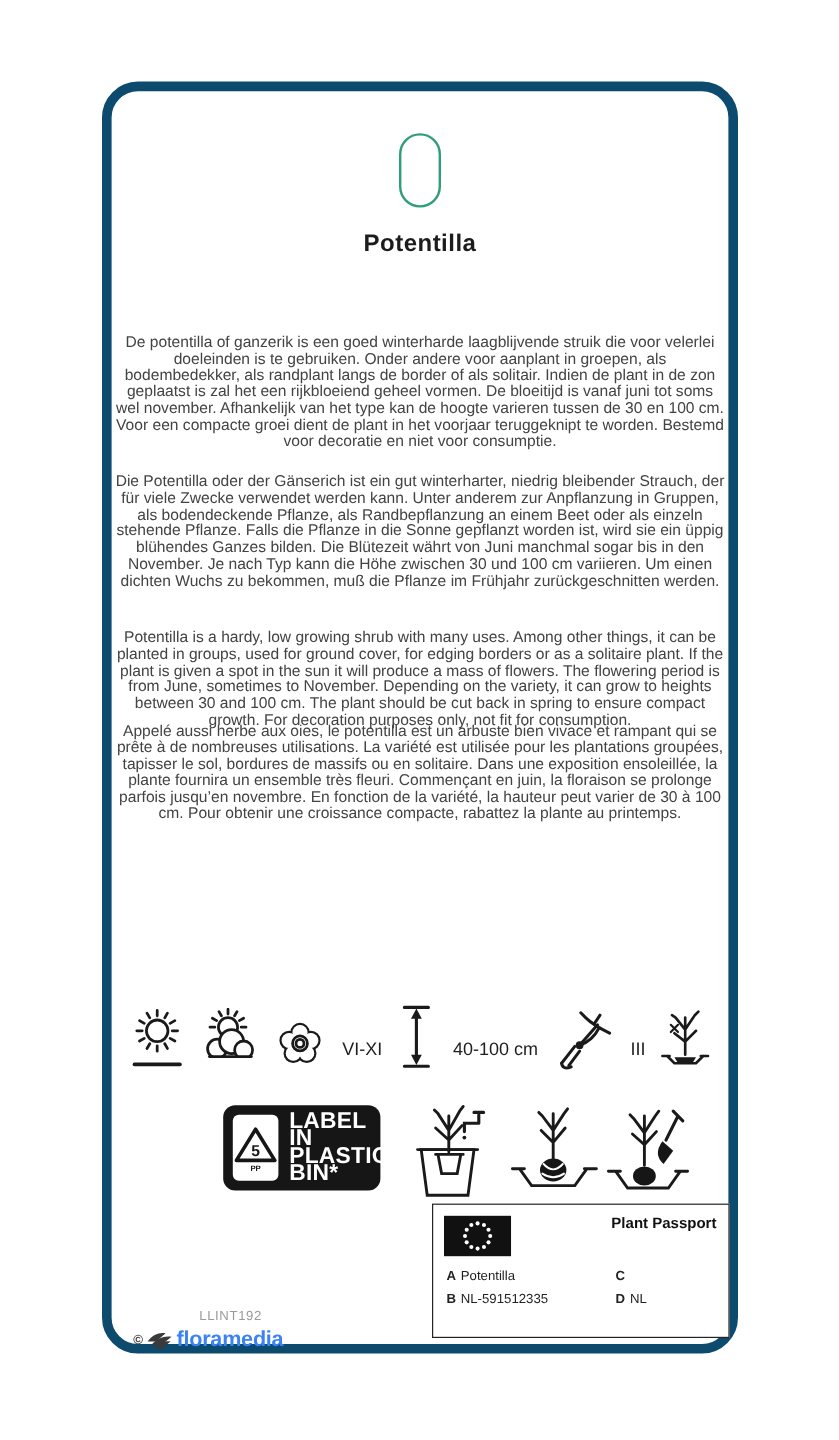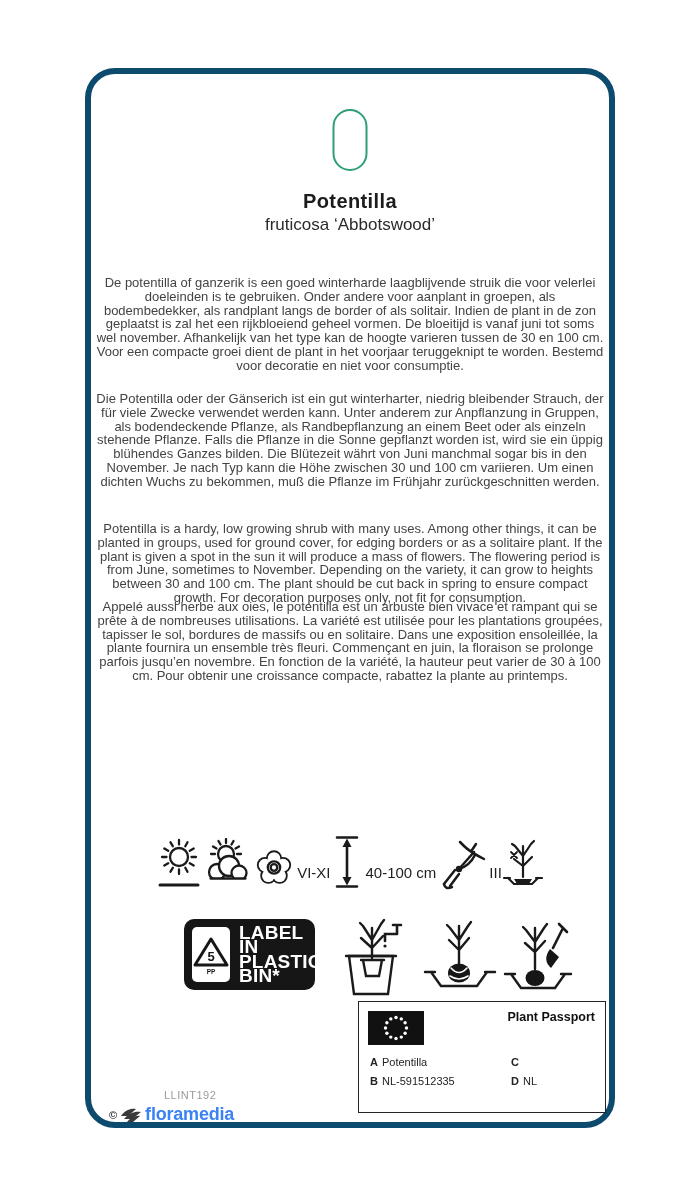--- a/index.html
+++ b/index.html
@@ -2,21 +2,21 @@
 <html><head>
 <meta charset="utf-8">
 <style>
   html,body{margin:0;padding:0;}
   body{
     width:699px;height:1200px;position:relative;background:#ffffff;
     font-family:"Liberation Sans", sans-serif;color:#3f3f3f;overflow:hidden;
   }
   .card{
     position:absolute;left:85px;top:68px;width:530px;height:1060px;
-    background:#fff;border:6px solid #0c4a6e;border-radius:30px;box-sizing:border-box;padding-left:20px;
+    background:#fff;border:8px solid #0c4a6e;border-radius:30px;box-sizing:border-box;padding-left:20px;
   }
   .hole{
     position:absolute;top:35px;left:50%;transform:translateX(-50%);
     width:35px;height:62px;border:2px solid #2f9e78;border-radius:18px;box-sizing:border-box;background:#fff;
   }
   .genus{
     position:absolute;top:116px;left:0;width:100%;text-align:center;
     font-size:20px;font-weight:bold;color:#1c1c1c;letter-spacing:.4px;margin:0;
   }
   .variety{
@@ -24,21 +24,21 @@
     font-size:17px;font-weight:normal;color:#2b2b2b;margin:0;
   }
   .desc{
     position:absolute;left:50%;transform:translateX(-50%);width:508px;
     text-align:center;font-size:13px;line-height:13.8px;color:#434343;margin:0;
   }
   .desc-nl{top:202px}.desc-de{top:318px}.desc-en{top:448px}.desc-fr{top:526px}
 
   .icons-row{
     position:absolute;top:760px;left:0;width:100%;
-    display:flex;justify-content:center;align-items:flex-end;
+    display:flex;justify-content:center;align-items:flex-end;gap:12px;
   }
   .icon-label{font-size:15px;color:#1f1f1f;margin:0 0 9px 1px;white-space:nowrap;}
 
   .badge{
     position:absolute;left:93px;top:845px;width:131px;height:71px;background:#161616;
     border-radius:10px;display:flex;align-items:center;
   }
   .badge-panel{
     width:50px;height:55px;background:#fff;border-radius:5px;margin-left:8px;
     display:flex;align-items:center;justify-content:center;
@@ -65,21 +65,20 @@
   svg{display:block;}
 </style>
 </head>
 <body>
 
 <div class="card">
 
   <div class="hole"></div>
 
   <h1 class="genus">Potentilla</h1>
-  <h2 class="variety">fruticosa ‘Abbotswood’</h2>
 
   <p class="desc desc-nl">De potentilla of ganzerik is een goed winterharde laagblijvende struik die voor velerlei doeleinden is te gebruiken. Onder andere voor aanplant in groepen, als bodembedekker, als randplant langs de border of als solitair. Indien de plant in de zon geplaatst is zal het een rijkbloeiend geheel vormen. De bloeitijd is vanaf juni tot soms wel november. Afhankelijk van het type kan de hoogte varieren tussen de 30 en 100 cm. Voor een compacte groei dient de plant in het voorjaar teruggeknipt te worden. Bestemd voor decoratie en niet voor consumptie.</p>
   <p class="desc desc-de">Die Potentilla oder der Gänserich ist ein gut winterharter, niedrig bleibender Strauch, der für viele Zwecke verwendet werden kann. Unter anderem zur Anpflanzung in Gruppen, als bodendeckende Pflanze, als Randbepflanzung an einem Beet oder als einzeln stehende Pflanze. Falls die Pflanze in die Sonne gepflanzt worden ist, wird sie ein üppig blühendes Ganzes bilden. Die Blütezeit währt von Juni manchmal sogar bis in den November. Je nach Typ kann die Höhe zwischen 30 und 100 cm variieren. Um einen dichten Wuchs zu bekommen, muß die Pflanze im Frühjahr zurückgeschnitten werden.</p>
   <p class="desc desc-en">Potentilla is a hardy, low growing shrub with many uses. Among other things, it can be planted in groups, used for ground cover, for edging borders or as a solitaire plant. If the plant is given a spot in the sun it will produce a mass of flowers. The flowering period is from June, sometimes to November. Depending on the variety, it can grow to heights between 30 and 100 cm. The plant should be cut back in spring to ensure compact growth. For decoration purposes only, not fit for consumption.</p>
   <p class="desc desc-fr">Appelé aussi herbe aux oies, le potentilla est un arbuste bien vivace et rampant qui se prête à de nombreuses utilisations. La variété est utilisée pour les plantations groupées, tapisser le sol, bordures de massifs ou en solitaire. Dans une exposition ensoleillée, la plante fournira un ensemble très fleuri. Commençant en juin, la floraison se prolonge parfois jusqu’en novembre. En fonction de la variété, la hauteur peut varier de 30 à 100 cm. Pour obtenir une croissance compacte, rabattez la plante au printemps.</p>
 
   <div class="icons-row">
     <svg width="46" height="54" viewBox="0 0 46 54" fill="none" stroke="#1a1a1a" stroke-width="2.3" stroke-linecap="round">
       <circle cx="23" cy="21" r="9"></circle>
       <path d="M35.5 21H40M33.8 27.3 37.7 29.5M29.3 31.8 31.5 35.7M23 33.5V38M16.8 31.8 14.5 35.7M12.2 27.3 8.3 29.5M10.5 21H6M12.2 14.8 8.3 12.5M16.8 10.2 14.5 6.3M23 8.5V4M29.3 10.2 31.5 6.3M33.8 14.8 37.7 12.5"></path>

